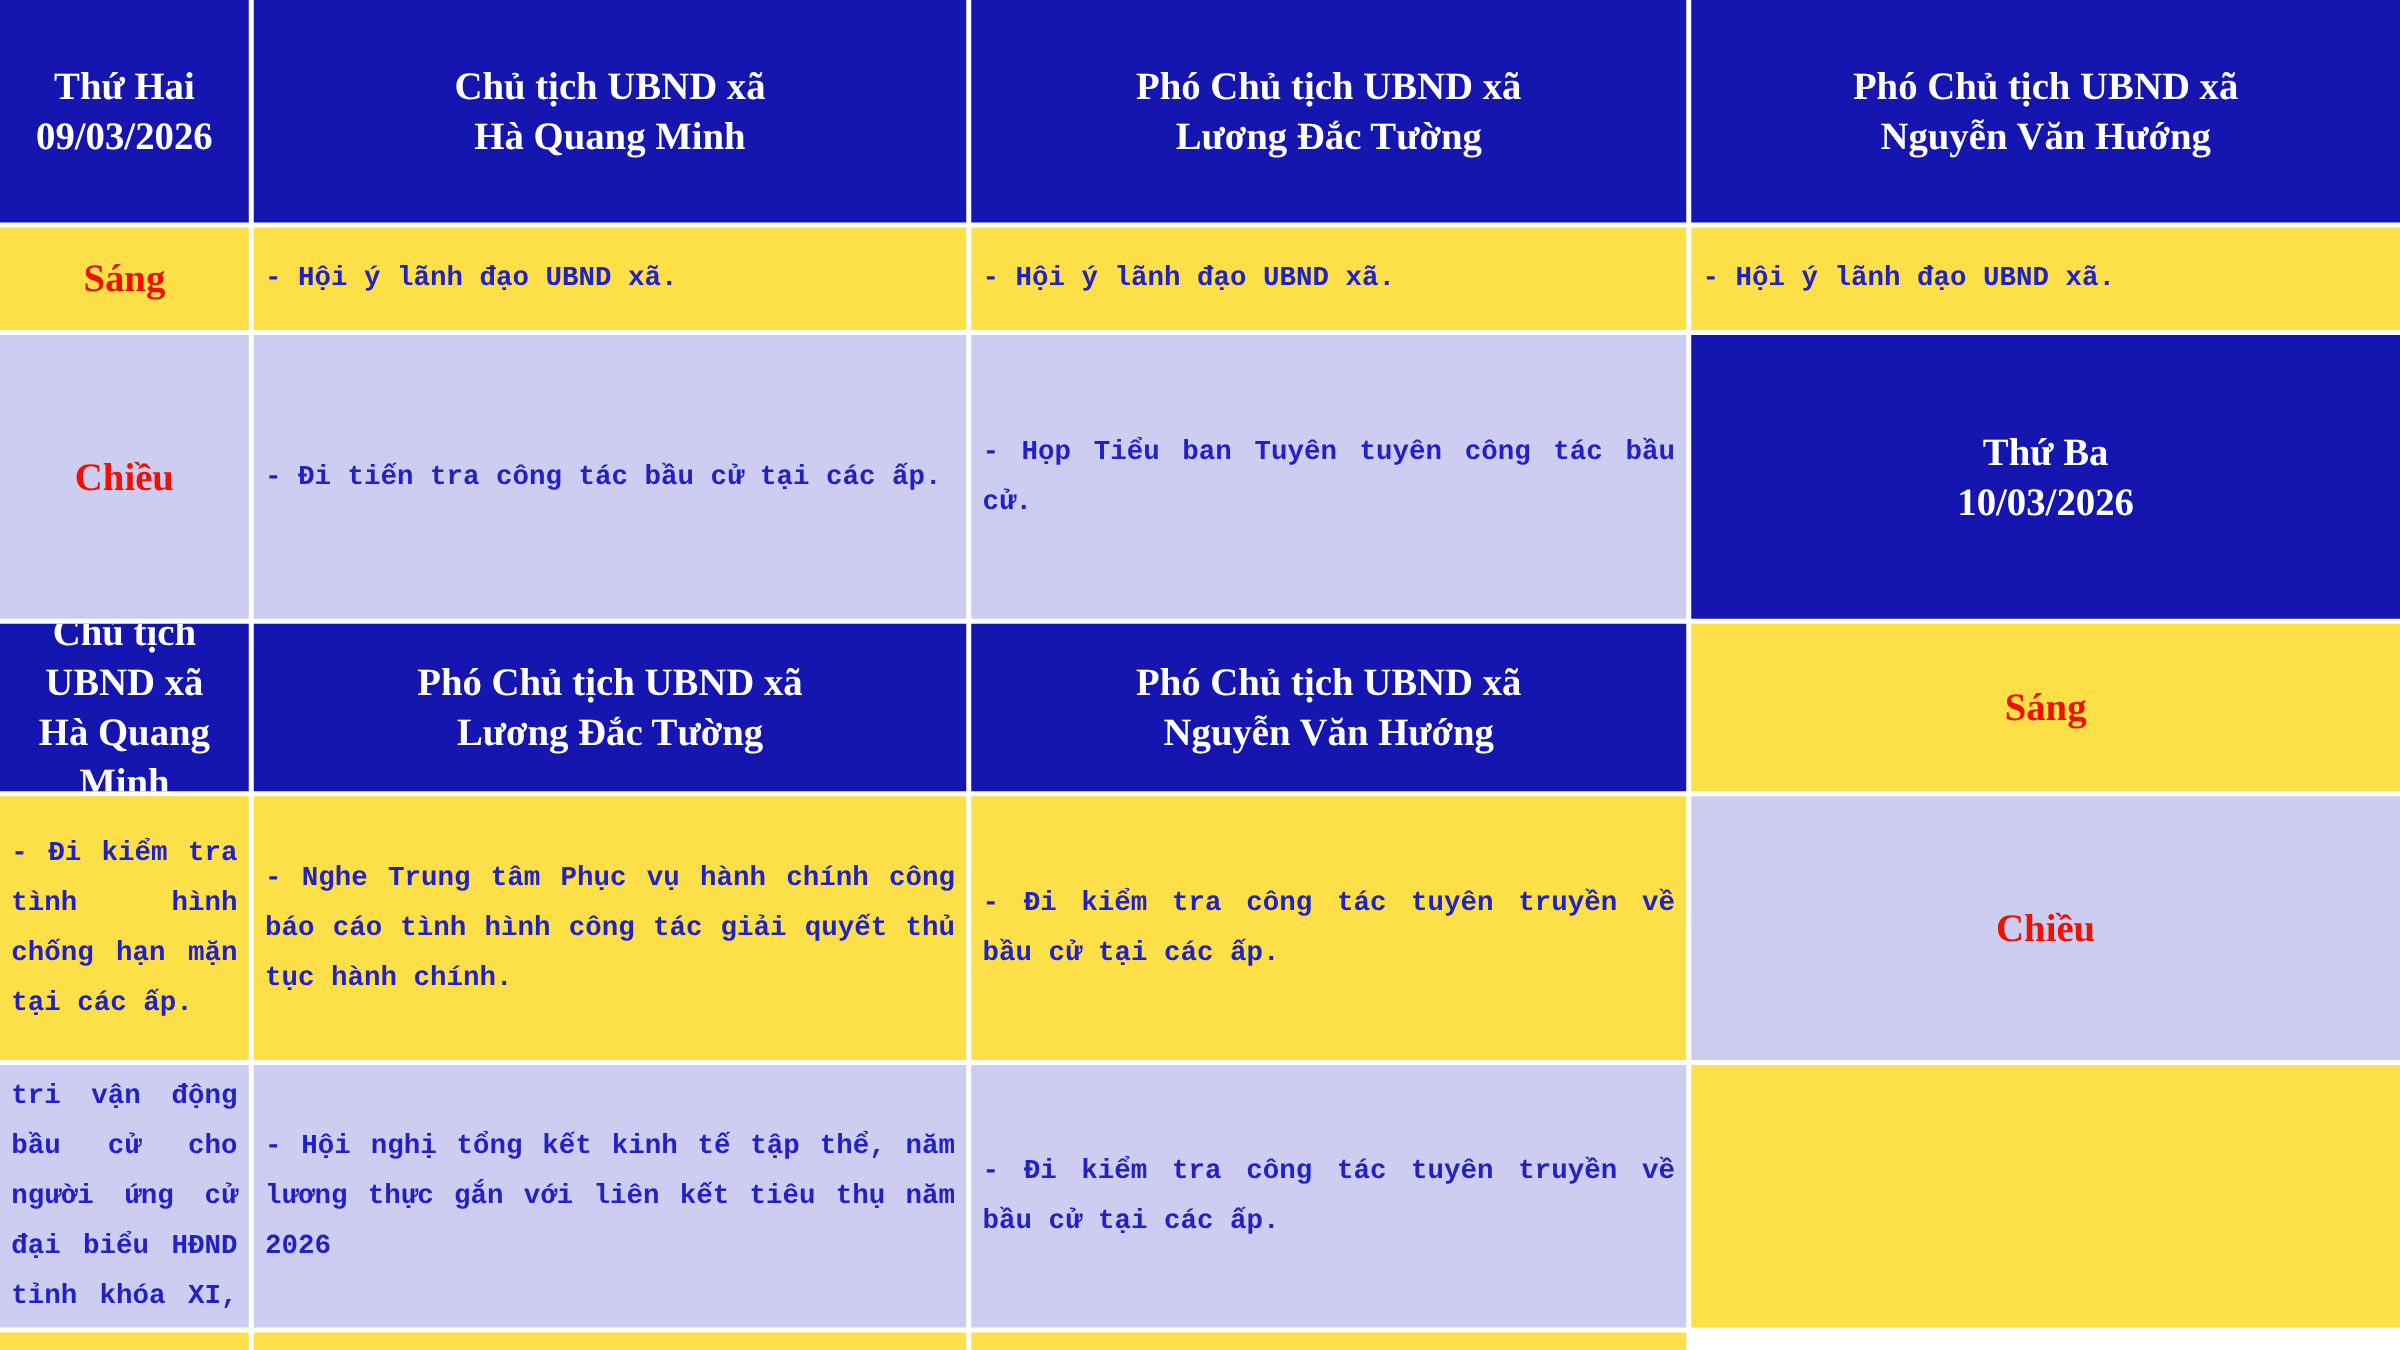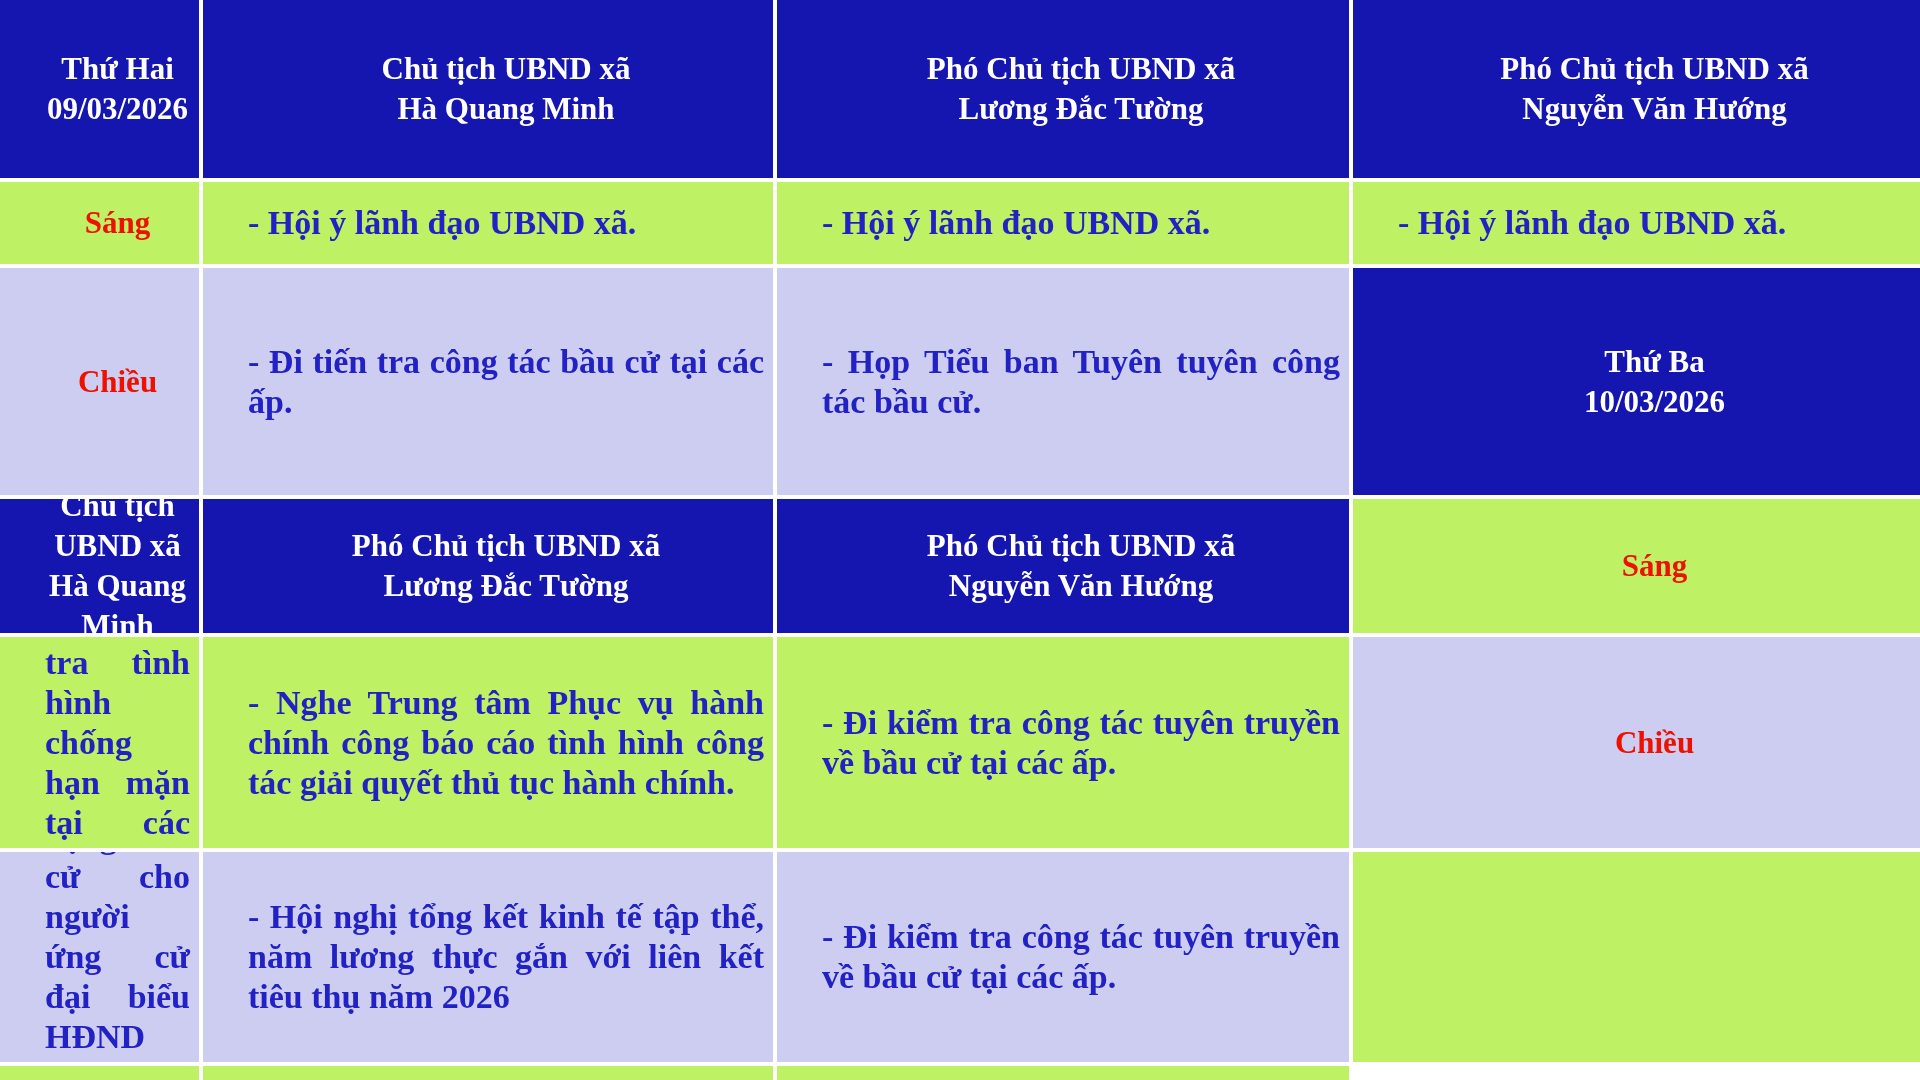--- a/index.html
+++ b/index.html
@@ -16,42 +16,42 @@
     grid-template-rows:178px 82px 227px 134px 211px 210px 14px;
     gap:4px;
     background:#ffffff;
     box-sizing:border-box;
   }
   .cell{
     display:flex;
     align-items:center;
     box-sizing:border-box;
     overflow:hidden;
-    padding-left:36px;
   }
   .hdr{
     background:#1515AF;
     color:#ffffff;
     flex-direction:column;
     justify-content:center;
     text-align:center;
     font-size:31px;
     line-height:40px;
   }
-  .morning{background:#bef264;}
+  .morning{background:#fde047;}
   .afternoon{background:#CDCDF2;}
   .label-cell{
     justify-content:center;
     color:#EE1100;
     font-size:31px;
   }
   .entry-cell{
     color:#2222C4;
-    font-size:34px;
+    font-size:22px;
     line-height:40px;
+    font-family:Liberation Mono, monospace;
   }
   .entry-cell .txt{
     padding:0 9px;
     text-align:justify;
     width:100%;
   }
 </style>
 </head>
 <body>
 

